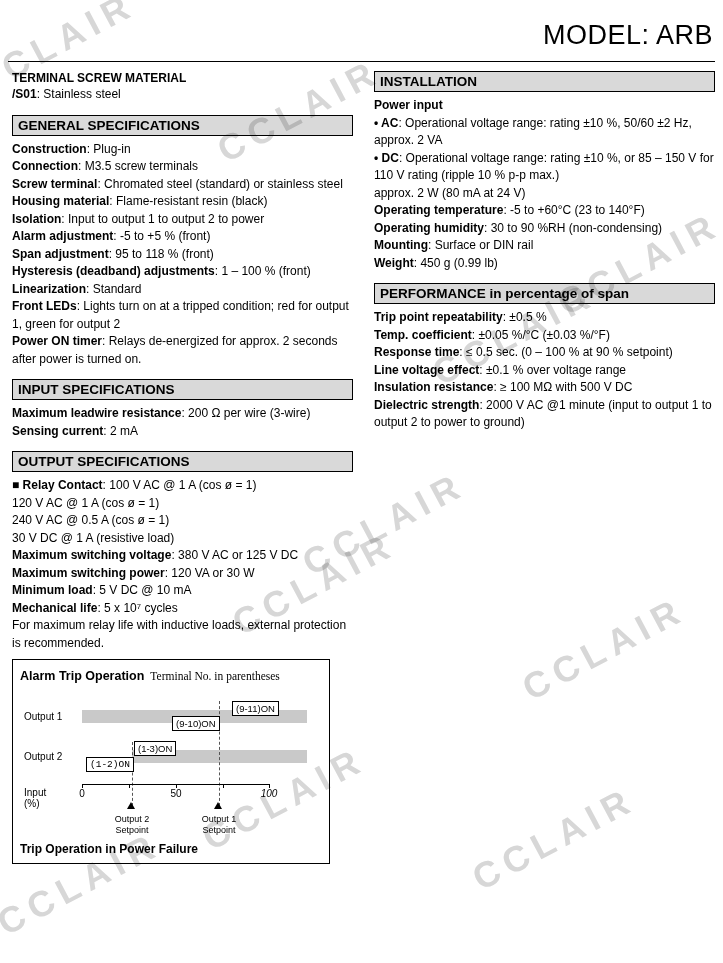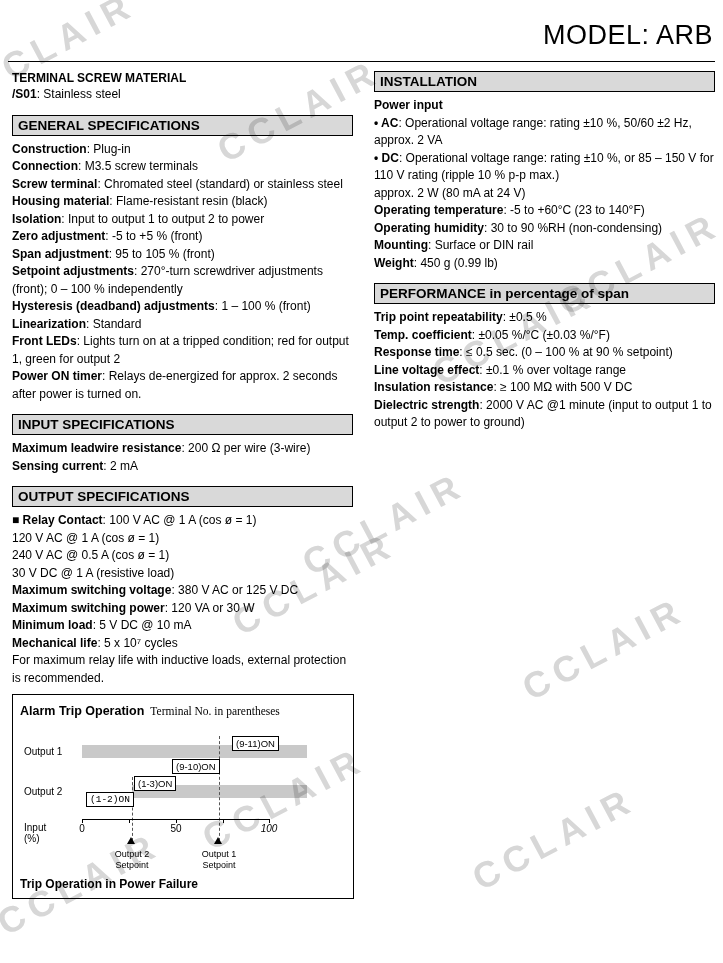--- a/index.html
+++ b/index.html
@@ -15,21 +15,21 @@
   .col-right { left: 374px; width: 341px; }
 
   .plain-hdr { font-size: 12px; font-weight: bold; margin: 0 0 1px 0; }
   .sec-hdr { background: #d9d9d9; border: 1px solid #000; font-weight: bold; font-size: 13.5px; padding: 2px 5px; margin: 11px 0 5px 0; }
   .col-right .sec:first-child .sec-hdr { margin-top: 0; }
 
   .line { margin: 0; font-size: 12px; line-height: 17.5px; }
   .lbl { font-weight: bold; }
 
   
-  .alarm-box { margin-top: 7px; border: 1px solid #000; padding: 6px 7px; width: 342px; }
+  .alarm-box { margin-top: 7px; border: 1px solid #000; padding: 6px 7px; width: 318px; }
   .alarm-title { font-weight: bold; font-size: 12.5px; }
   .alarm-subtitle { font-family: "Liberation Serif", serif; font-size: 11.5px; margin-left: 6px; }
   .diagram { position: relative; height: 150px; margin-top: 4px; }
   .row-label { position: absolute; font-size: 10px; }
   .bar { position: absolute; height: 13px; background: #c9c9c9; }
   .onbox { position: absolute; border: 1px solid #000; background: #fff; font-size: 9.5px; line-height: 11px; padding: 1px 3px; white-space: nowrap; }
   .dash { position: absolute; width: 0; border-left: 1px dashed #555; }
   .axis { position: absolute; border-top: 1px solid #000; height: 0; }
   .tick { position: absolute; width: 1px; height: 4px; background: #000; }
   .tick-label { position: absolute; font-size: 10px; text-align: center; }
@@ -68,25 +68,24 @@
           <p class="line"><b class="lbl">Construction</b><span>: Plug-in</span></p>
 
           <p class="line"><b class="lbl">Connection</b><span>: M3.5 screw terminals</span></p>
 
           <p class="line"><b class="lbl">Screw terminal</b><span>: Chromated steel (standard) or stainless steel</span></p>
 
           <p class="line"><b class="lbl">Housing material</b><span>: Flame-resistant resin (black)</span></p>
 
           <p class="line"><b class="lbl">Isolation</b><span>: Input to output 1 to output 2 to power</span></p>
 
-          <p class="line"><b class="lbl">Zero adjustment</b><span>: -5 to +5 % (front)</span></p>
-
-          <p class="line"><b class="lbl">Span adjustment</b><span>: 95 to 105 % (front)</span></p>
-
-          <p class="line"><b class="lbl">Setpoint adjustments</b><span>: 270°-turn screwdriver adjustments (front); 0 – 100 % independently</span></p>
+          <p class="line"><b class="lbl">Alarm adjustment</b><span>: -5 to +5 % (front)</span></p>
+
+          <p class="line"><b class="lbl">Span adjustment</b><span>: 95 to 118 % (front)</span></p>
+
 
           <p class="line"><b class="lbl">Hysteresis (deadband) adjustments</b><span>: 1 – 100 % (front)</span></p>
 
           <p class="line"><b class="lbl">Linearization</b><span>: Standard</span></p>
 
           <p class="line"><b class="lbl">Front LEDs</b><span>: Lights turn on at a tripped condition; red for output 1, green for output 2</span></p>
 
           <p class="line"><b class="lbl">Power ON timer</b><span>: Relays de-energized for approx. 2 seconds after power is turned on.</span></p>
         </div>
     </section>
@@ -134,21 +133,21 @@
         <span class="row-label" style="left:4px; top:23px;">Output 1</span>
         <span class="row-label" style="left:4px; top:63px;">Output 2</span>
 
         <div class="bar" style="left:62px; top:22px; width:225px;"></div>
         <div class="bar" style="left:112px; top:62px; width:175px;"></div>
 
         <div class="dash" style="left:199px; top:13px; height:105px;"></div>
         <div class="dash" style="left:112px; top:54px; height:64px;"></div>
 
         <span class="onbox" style="left:212px; top:13px;">(9-11)ON</span>
-        <span class="onbox" style="left:152px; top:28px;margin-top:8px;">(9-10)ON</span>
+        <span class="onbox" style="left:152px; top:28px;">(9-10)ON</span>
         <span class="onbox" style="left:114px; top:53px;">(1-3)ON</span>
         <span class="onbox" style="left:66px; top:69px;font-family:Liberation Mono, monospace;">(1-2)ON</span>
 
         <div class="axis" style="left:62px; top:96px; width:188px;"></div>
         <div class="tick" style="left:62px; top:96px;"></div>
         <div class="tick" style="left:109px; top:96px;"></div>
         <div class="tick" style="left:156px; top:96px;"></div>
         <div class="tick" style="left:203px; top:96px;"></div>
         <div class="tick" style="left:249px; top:96px;"></div>
 

